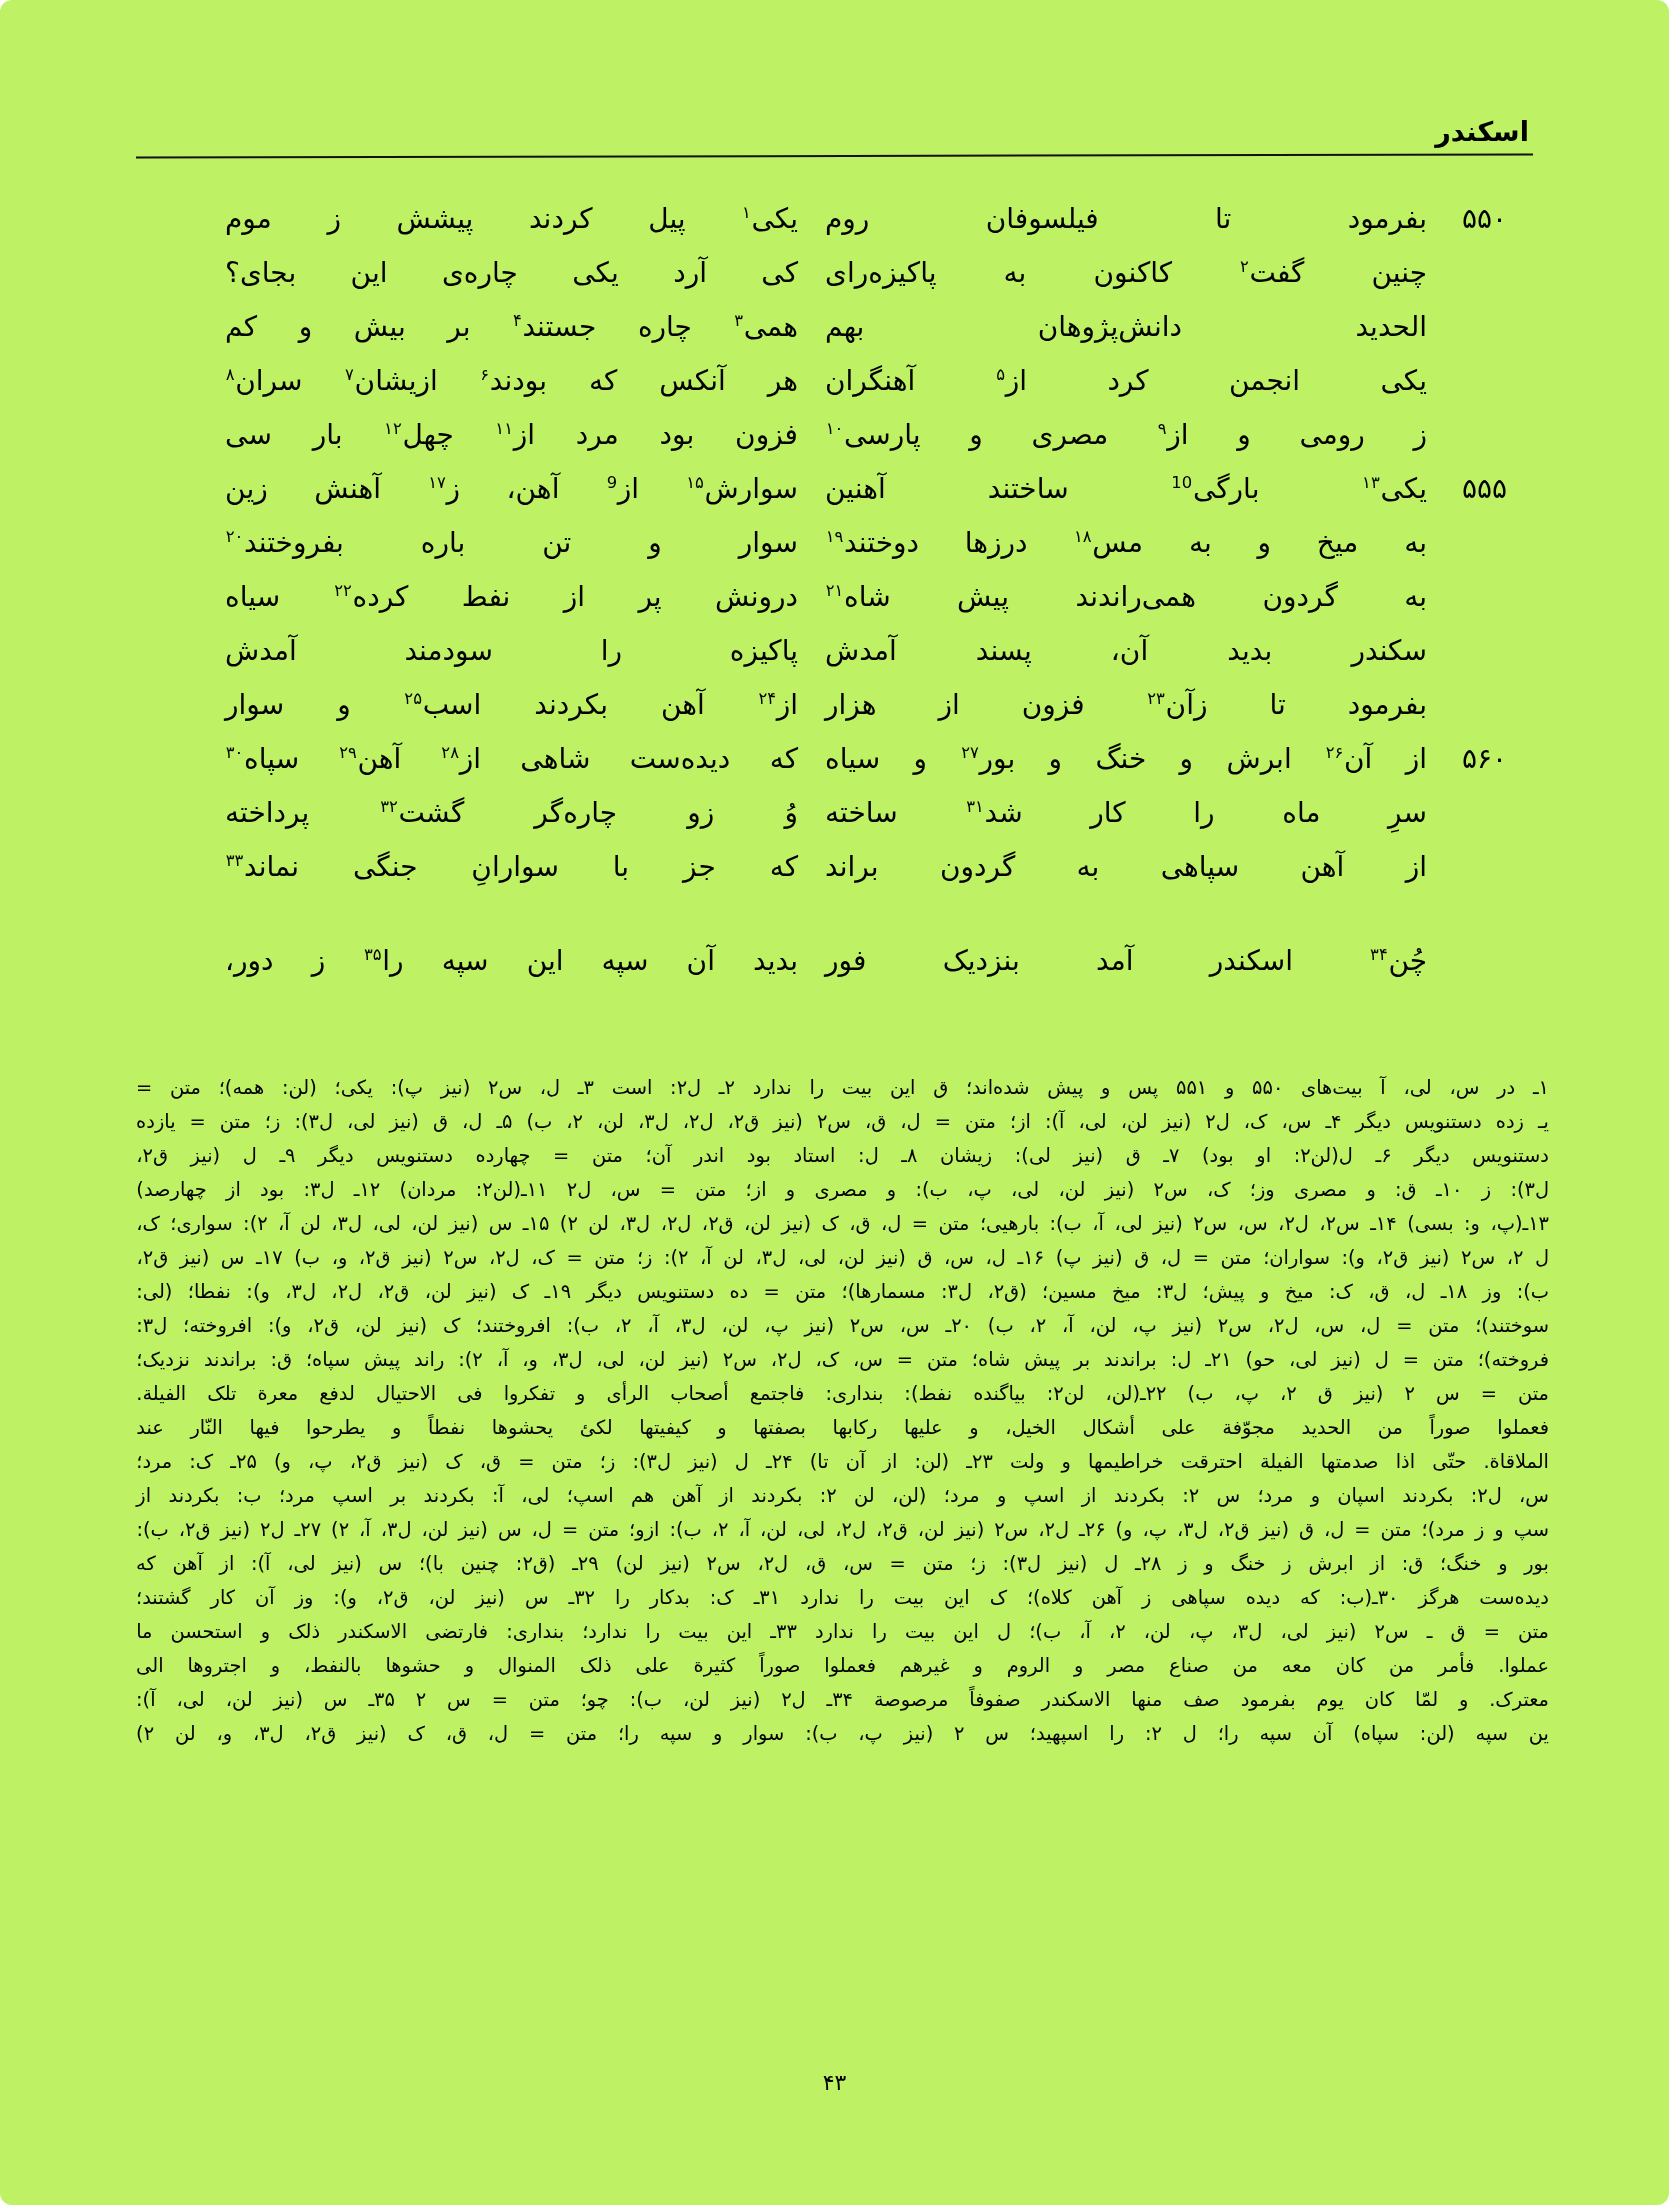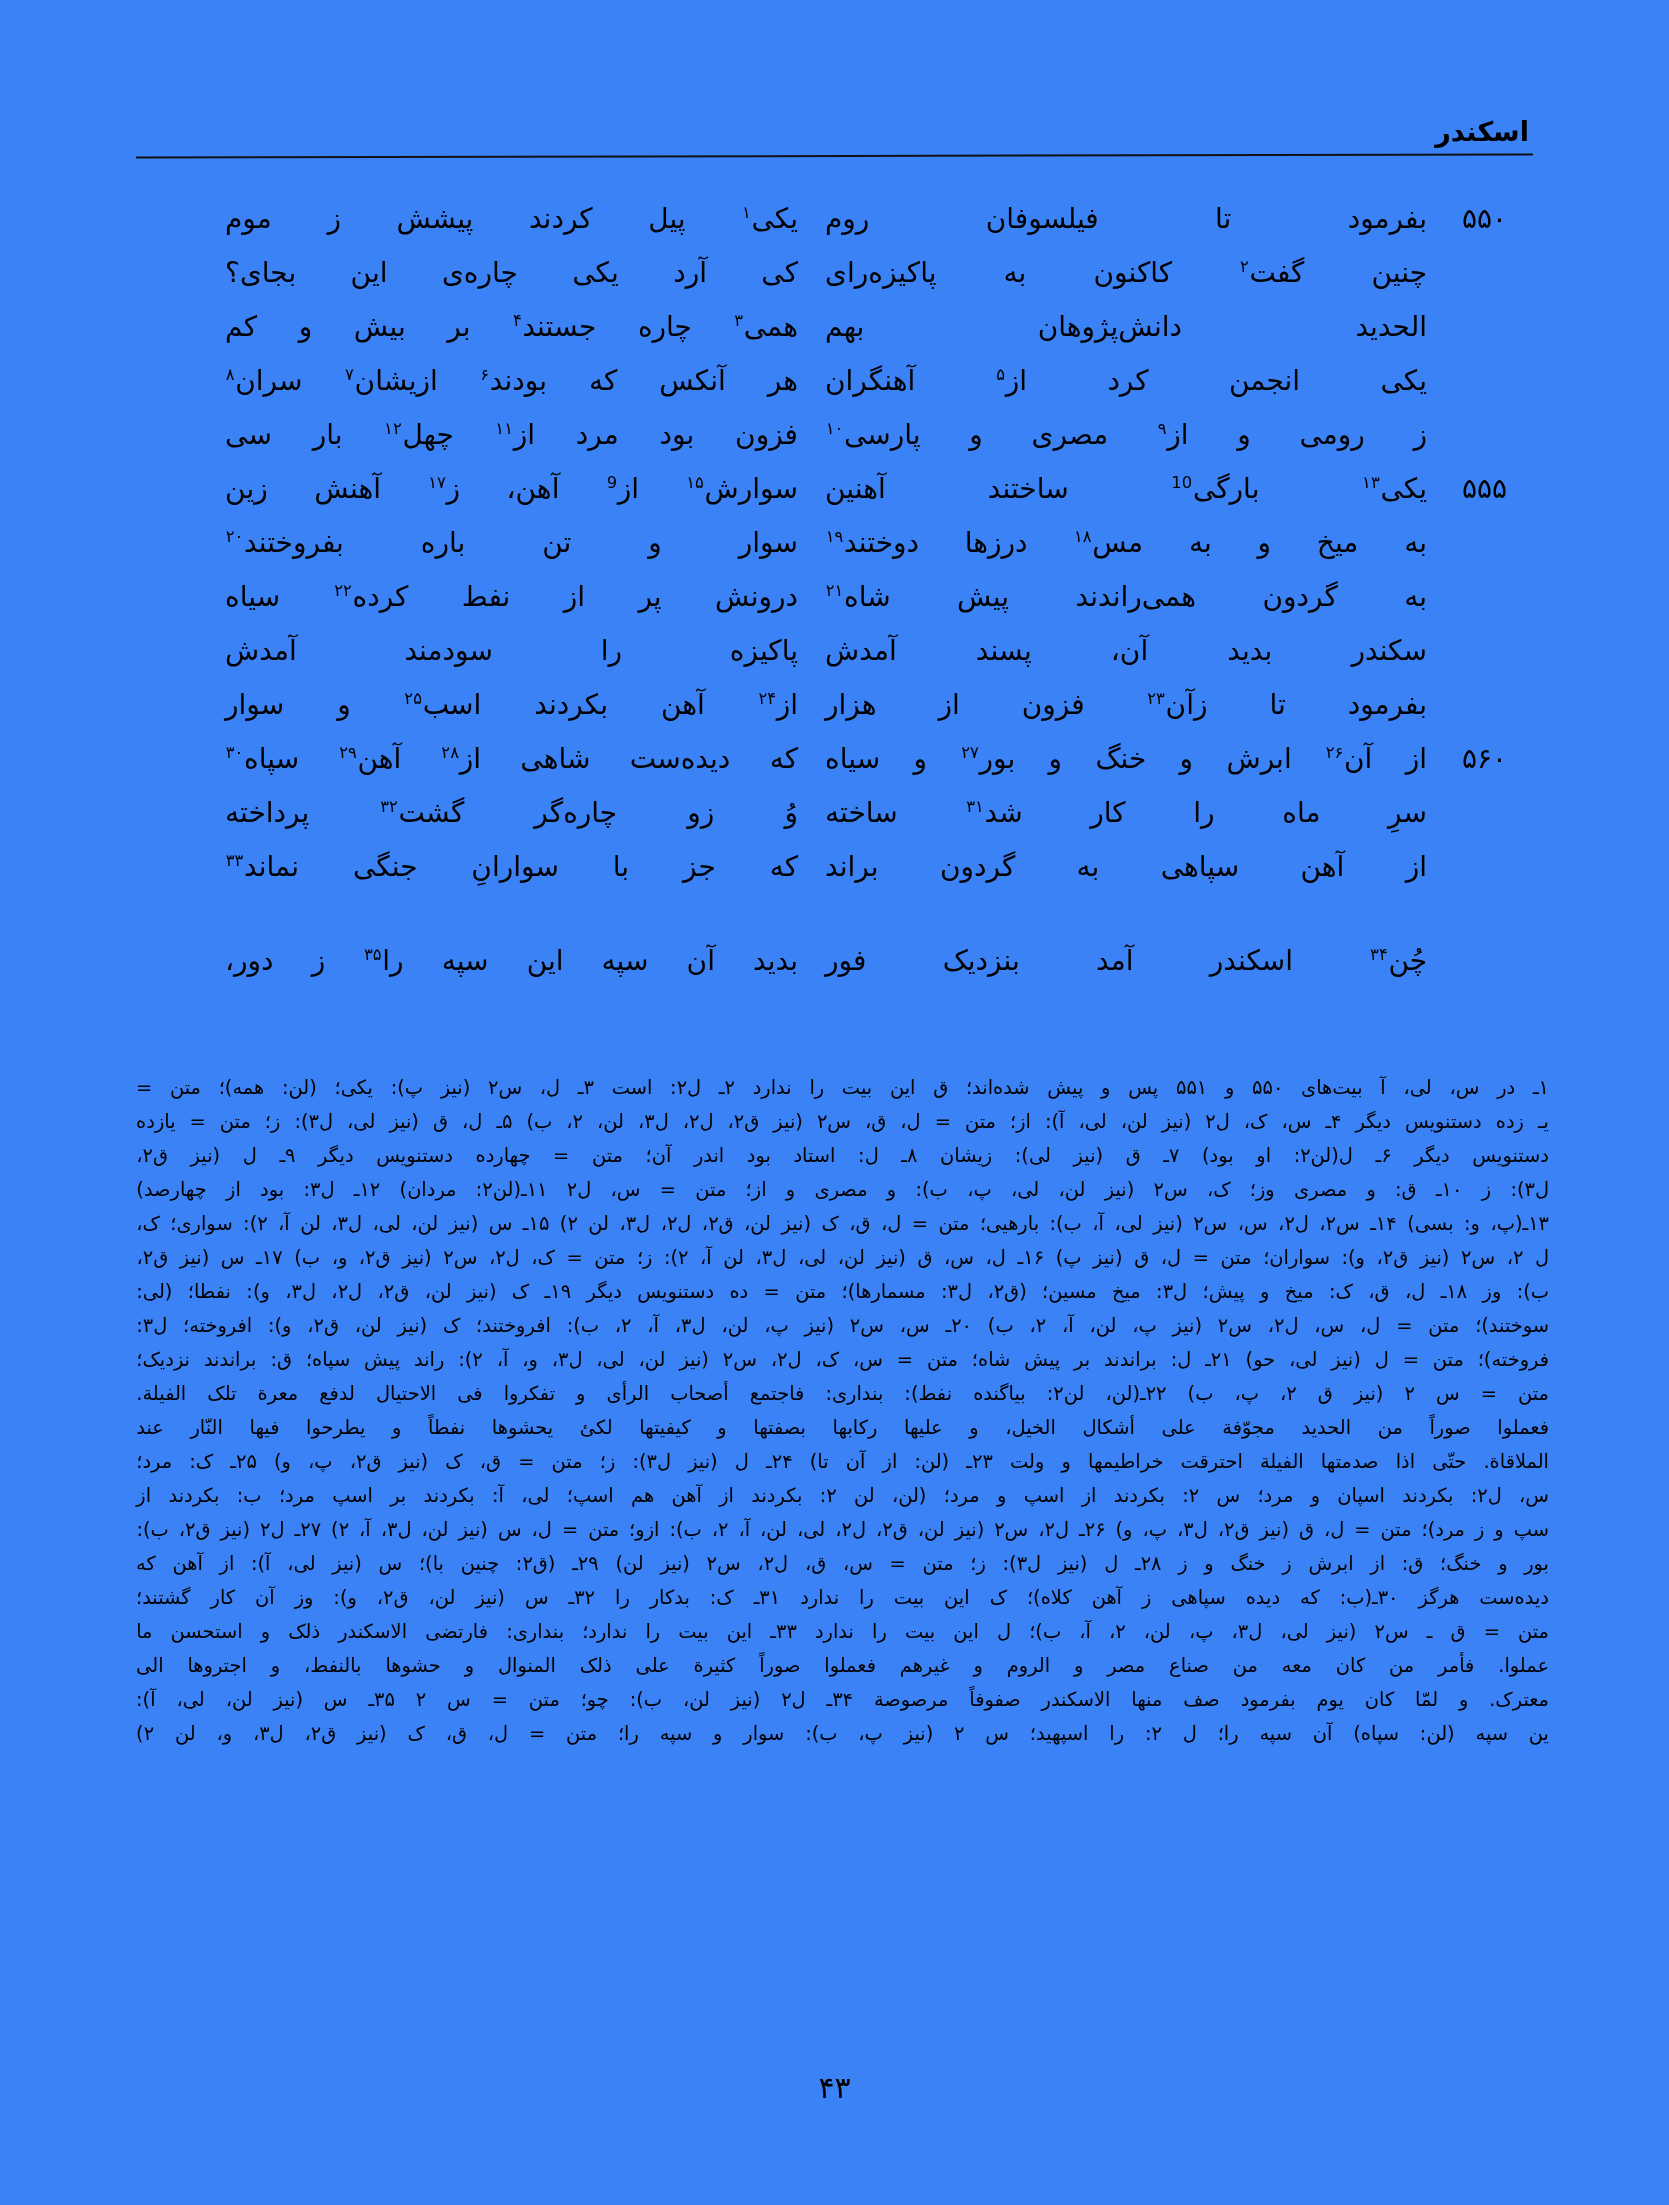--- a/index.html
+++ b/index.html
@@ -13,21 +13,22 @@
     height: 2205px;
     position: relative;
     font-family: "DejaVu Sans", "Liberation Sans", sans-serif;
     color: #000000;
     overflow: hidden;
   }
 
   .page {
     position: absolute;
     inset: 0;
-    background: #3b82f6;
+    background: #bef264;
+    border-radius: 12px;
   }
 
   
   .runhead-wrap {
     position: absolute;
     top: 116px;
     left: 136px;
     right: 136px;
   }
   .runhead {
@@ -133,21 +134,21 @@
   }
   .app-line.justified > span { display: inline-block; }
 
   
   .folio {
     position: absolute;
     top: 2070px;
     left: 0;
     width: 1669px;
     text-align: center;
-    font-size: 30px;
+    font-size: 22px;
     letter-spacing: 1.4px;
   }
 </style>
 </head>
 <body>
 
 <div class="page">
 
   <div class="runhead-wrap">
     <div class="runhead">اسکندر</div>

